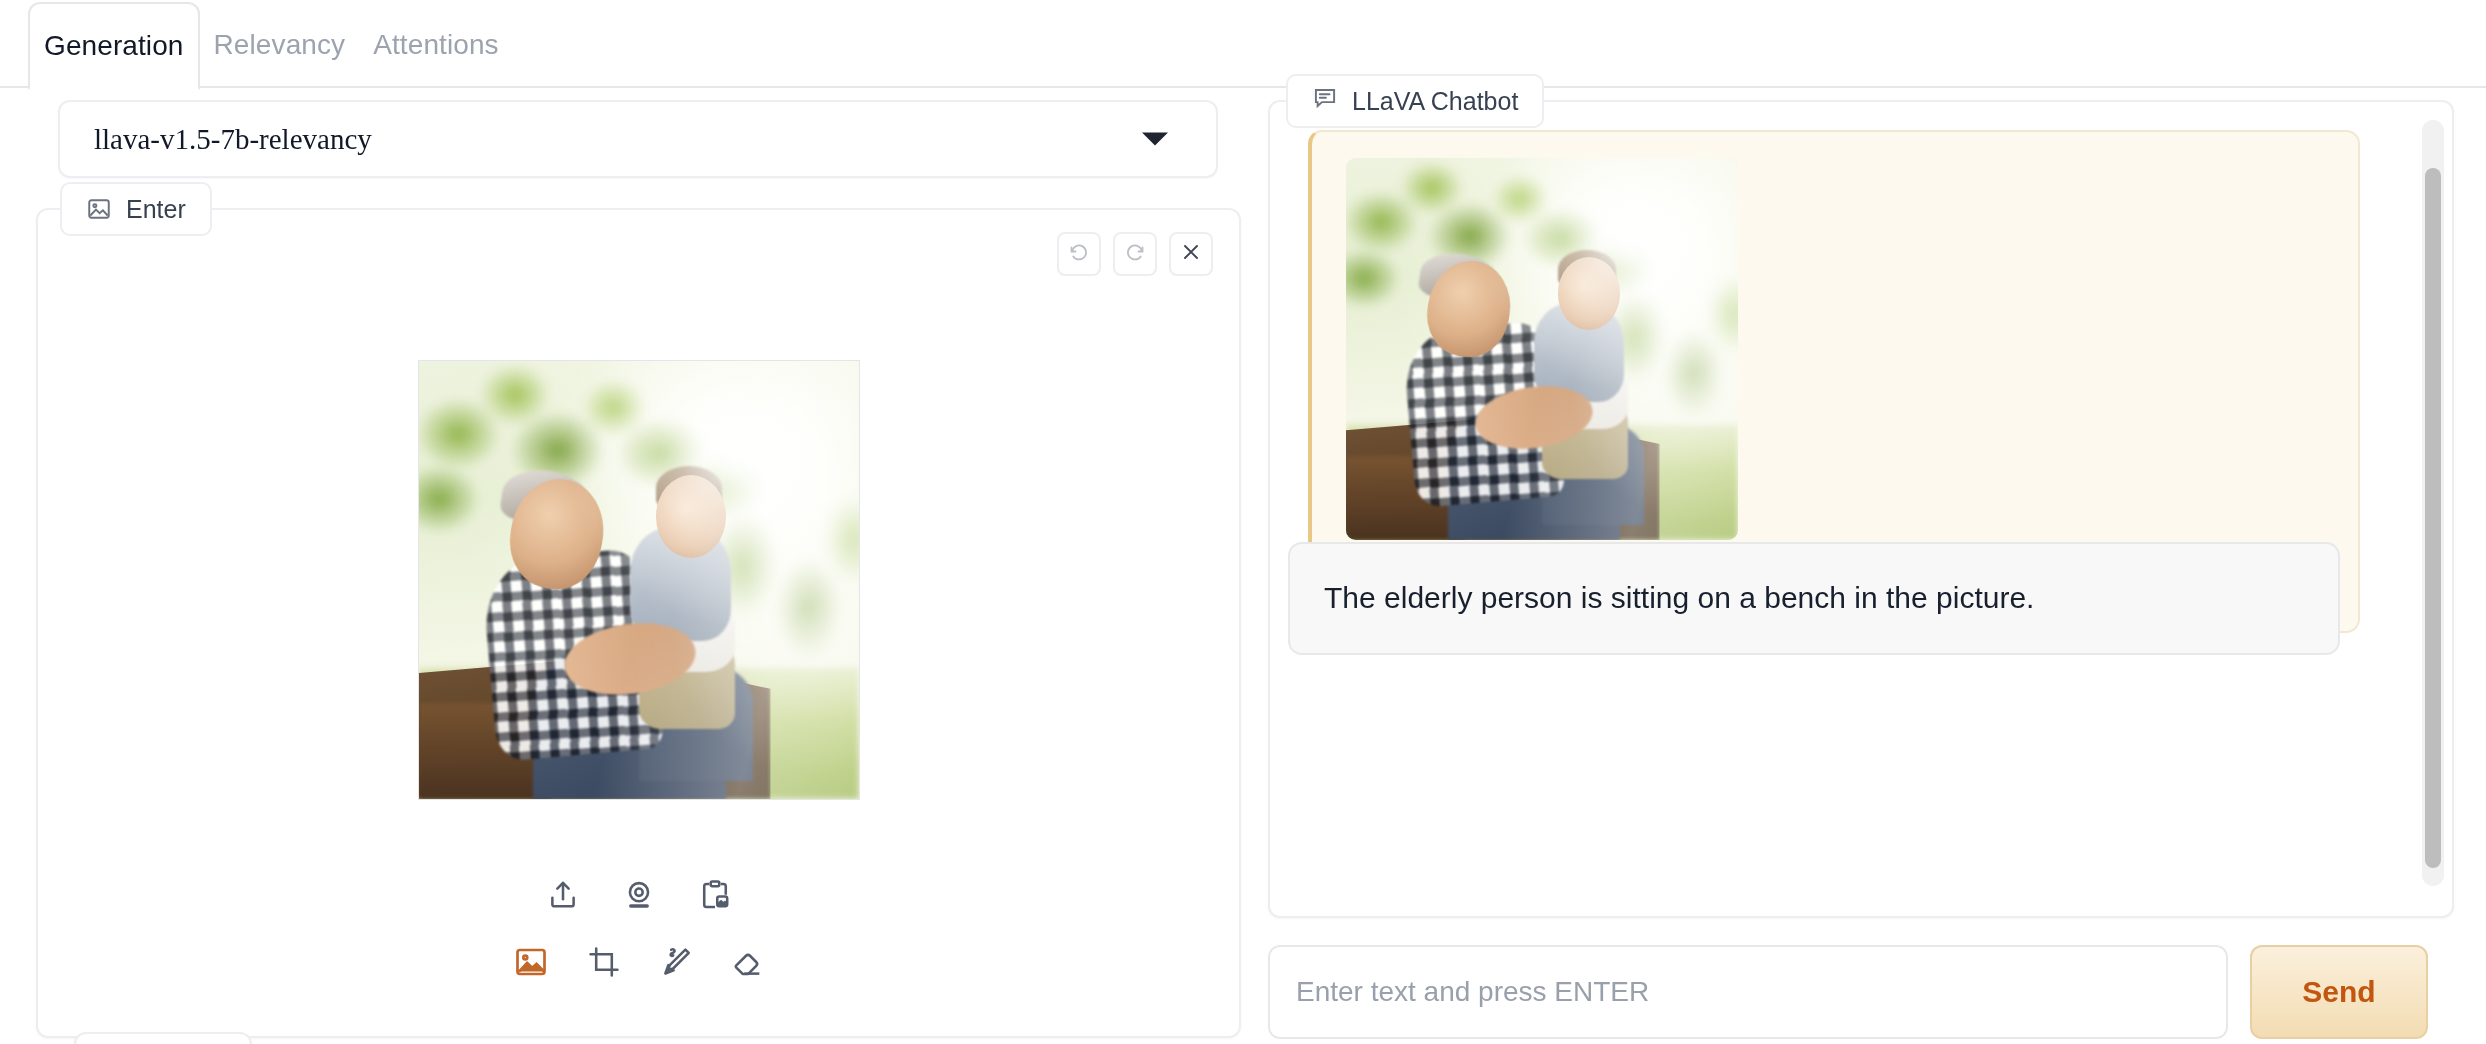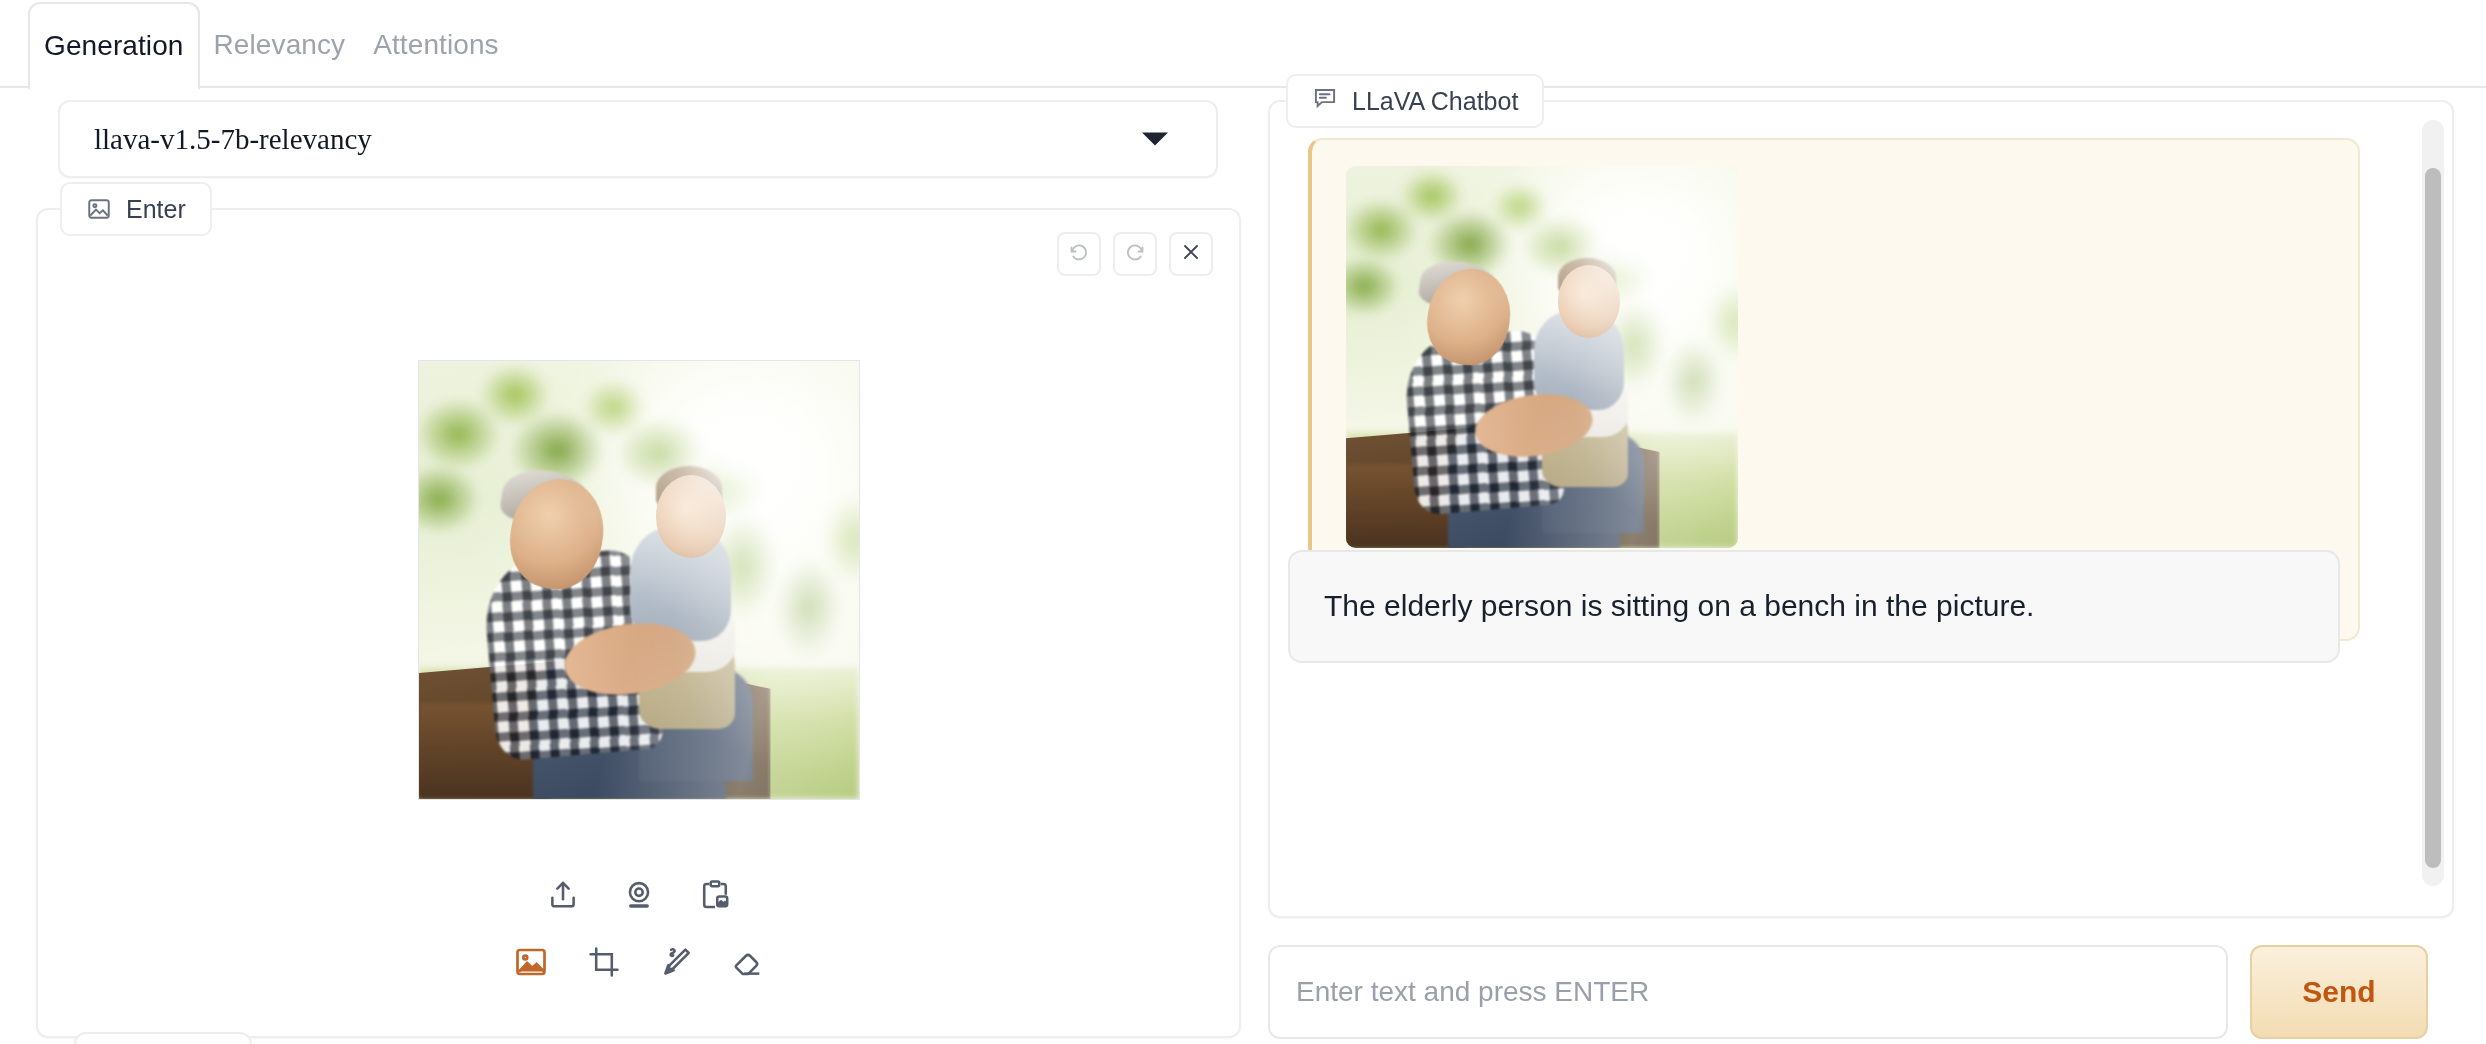--- a/index.html
+++ b/index.html
@@ -307,21 +307,21 @@
     padding: 0 24px;
     background: #fff;
     border: 2px solid #eceef1;
     border-radius: 10px;
     font-size: 25px;
     color: #374151;
     cursor: pointer;
     z-index: 3;
   }
   .chat-scroll {
-    position: absolute; left: 2px; top: 36px;
+    position: absolute; left: 2px; top: 28px;
     width: 1182px; height: 760px;
     overflow: hidden;
   }
   .msg-user {
     position: absolute; left: 36px; top: 0;
     width: 1052px;
     background: #fdf9ef;
     border: 2px solid #f3e7d0;
     border-left: 4px solid #e9c887;
     border-radius: 14px;

